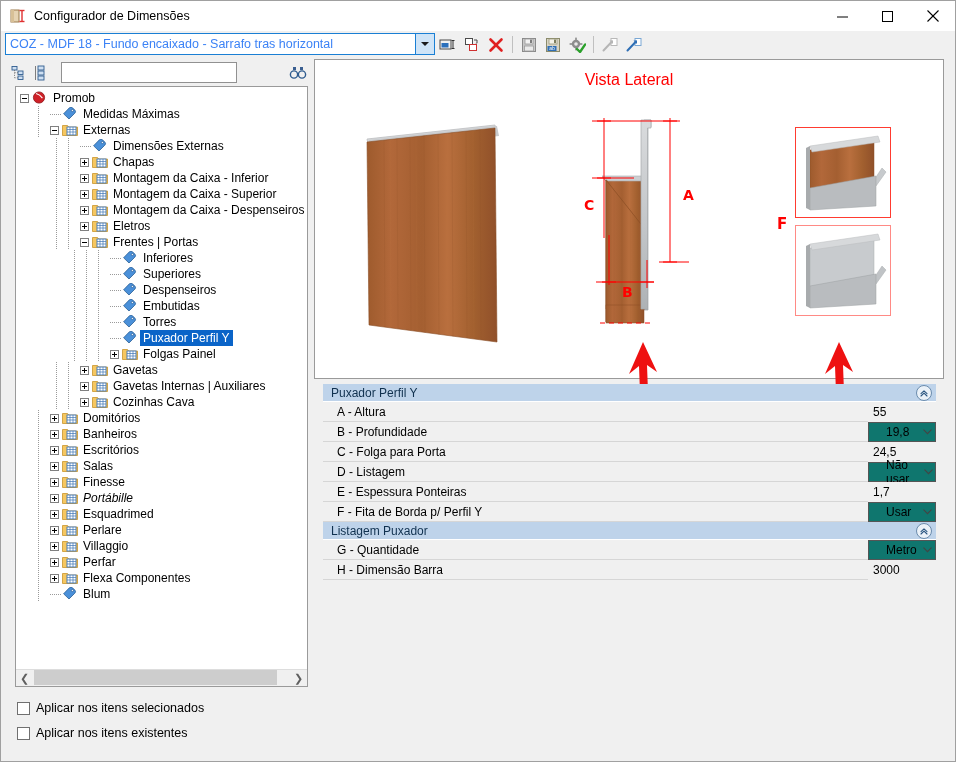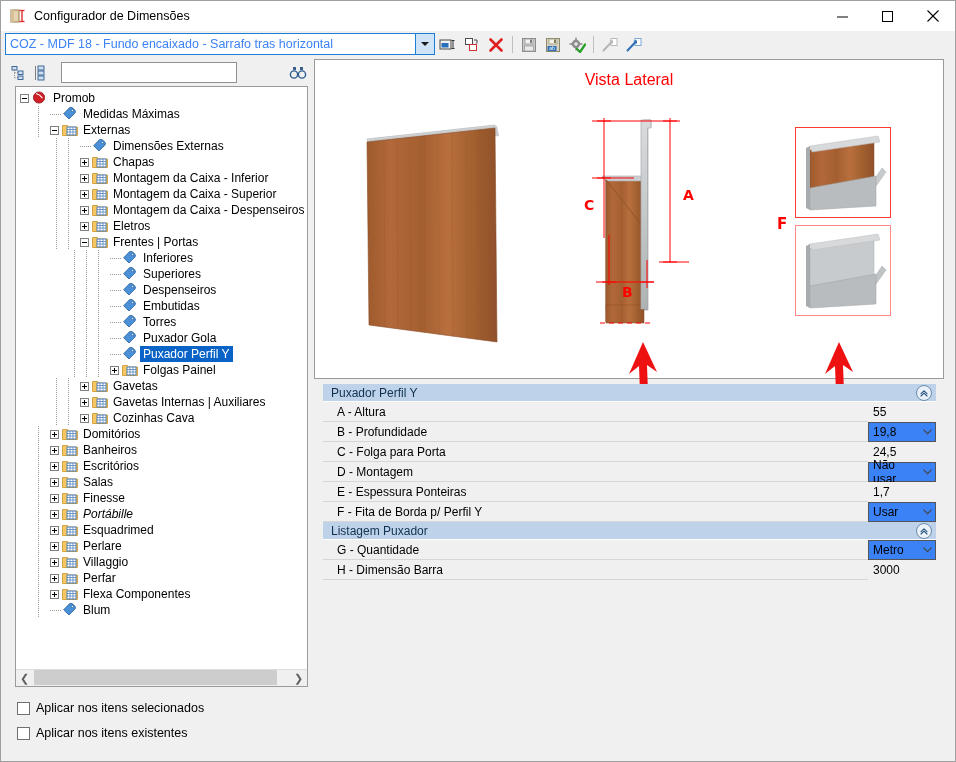--- a/index.html
+++ b/index.html
@@ -209,22 +209,22 @@
   .pname {
     width: 545px; padding-left: 14px; font-size: 12px; color: #000;
     white-space: nowrap; overflow: hidden;
   }
   .pval {
     flex: 1; height: 20px; display: flex; align-items: center;
     font-size: 12px; color: #000;
   }
   .pval.plain { background: #f0f0f0; padding-left: 5px; }
   .pval.editable {
-    background: #3b82f6; border: 1px solid #555; margin-right: 0;
-    padding-left: 4px; justify-content: space-between;
+    background: #0f766e; border: 1px solid #555; margin-right: 0;
+    padding-left: 17px; justify-content: space-between;
   }
   .pval .cb-arrow {
     width: 16px; display: flex; align-items: center; justify-content: center;
     color: #444;
   }
 
   
   .arrow-ann { position: absolute; pointer-events: none; }
 </style>
 </head>
@@ -591,33 +591,20 @@
           <span class="vline"></span>
           <span class="vline"></span>
           <span class="dots"></span>
           <span class="ico">
             <svg width="15" height="13" viewBox="0 0 15 13">
               <path d="M1.6 8.4 L7.4 2.4 a2.2 2.2 0 0 1 3.1 0 l2.3 2.3 a2.2 2.2 0 0 1 0 3.1 L7 13.6 z" fill="#4a90d9" stroke="#2b5f96" stroke-width="0.8" transform="translate(0,-1.6)"></path>
               <circle cx="10.4" cy="3.5" r="1.1" fill="#eef5fc" stroke="#2b5f96" stroke-width="0.7"></circle>
             </svg>
           </span>
           <span class="tn-label">Torres</span>
-        </div>
-        <div class="tn" style="padding-left: 58px;">
-          <span class="vline"></span>
-          <span class="vline"></span>
-          <span class="vline"></span>
-          <span class="dots"></span>
-          <span class="ico">
-            <svg width="15" height="13" viewBox="0 0 15 13">
-              <path d="M1.6 8.4 L7.4 2.4 a2.2 2.2 0 0 1 3.1 0 l2.3 2.3 a2.2 2.2 0 0 1 0 3.1 L7 13.6 z" fill="#4a90d9" stroke="#2b5f96" stroke-width="0.8" transform="translate(0,-1.6)"></path>
-              <circle cx="10.4" cy="3.5" r="1.1" fill="#eef5fc" stroke="#2b5f96" stroke-width="0.7"></circle>
-            </svg>
-          </span>
-          <span class="tn-label">Puxador Gola</span>
         </div>
         <div class="tn sel" style="padding-left: 58px;">
           <span class="vline"></span>
           <span class="vline"></span>
           <span class="vline"></span>
           <span class="dots"></span>
           <span class="ico">
             <svg width="15" height="13" viewBox="0 0 15 13">
               <path d="M1.6 8.4 L7.4 2.4 a2.2 2.2 0 0 1 3.1 0 l2.3 2.3 a2.2 2.2 0 0 1 0 3.1 L7 13.6 z" fill="#4a90d9" stroke="#2b5f96" stroke-width="0.8" transform="translate(0,-1.6)"></path>
               <circle cx="10.4" cy="3.5" r="1.1" fill="#eef5fc" stroke="#2b5f96" stroke-width="0.7"></circle>
@@ -1052,21 +1039,21 @@
           </span>
         </div>
       </div>
       <div class="prow">
         <div class="pname">C - Folga para Porta</div>
         <div class="pval plain">
           <span>24,5</span>
         </div>
       </div>
       <div class="prow">
-        <div class="pname">D - Montagem</div>
+        <div class="pname">D - Listagem</div>
         <div class="pval editable">
           <span>Não usar</span>
           <span class="cb-arrow">
             <svg width="9" height="6" viewBox="0 0 9 6">
               <path d="M0.8 0.8 L4.5 4.6 L8.2 0.8" fill="none" stroke="#444" stroke-width="1.1" stroke-linecap="round"></path>
             </svg>
           </span>
         </div>
       </div>
       <div class="prow">

